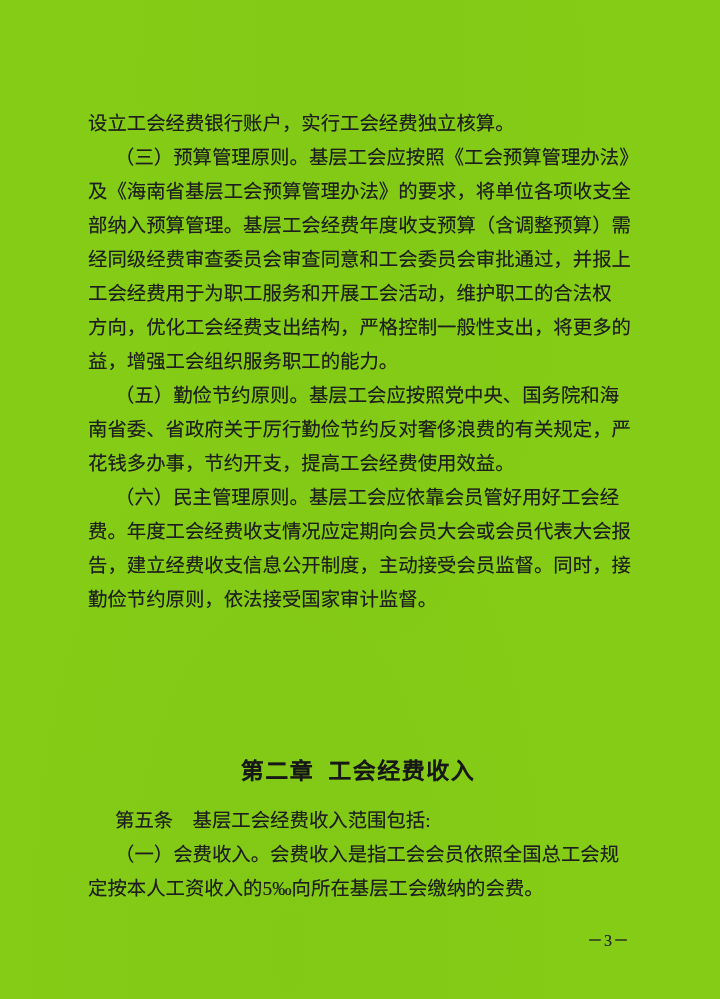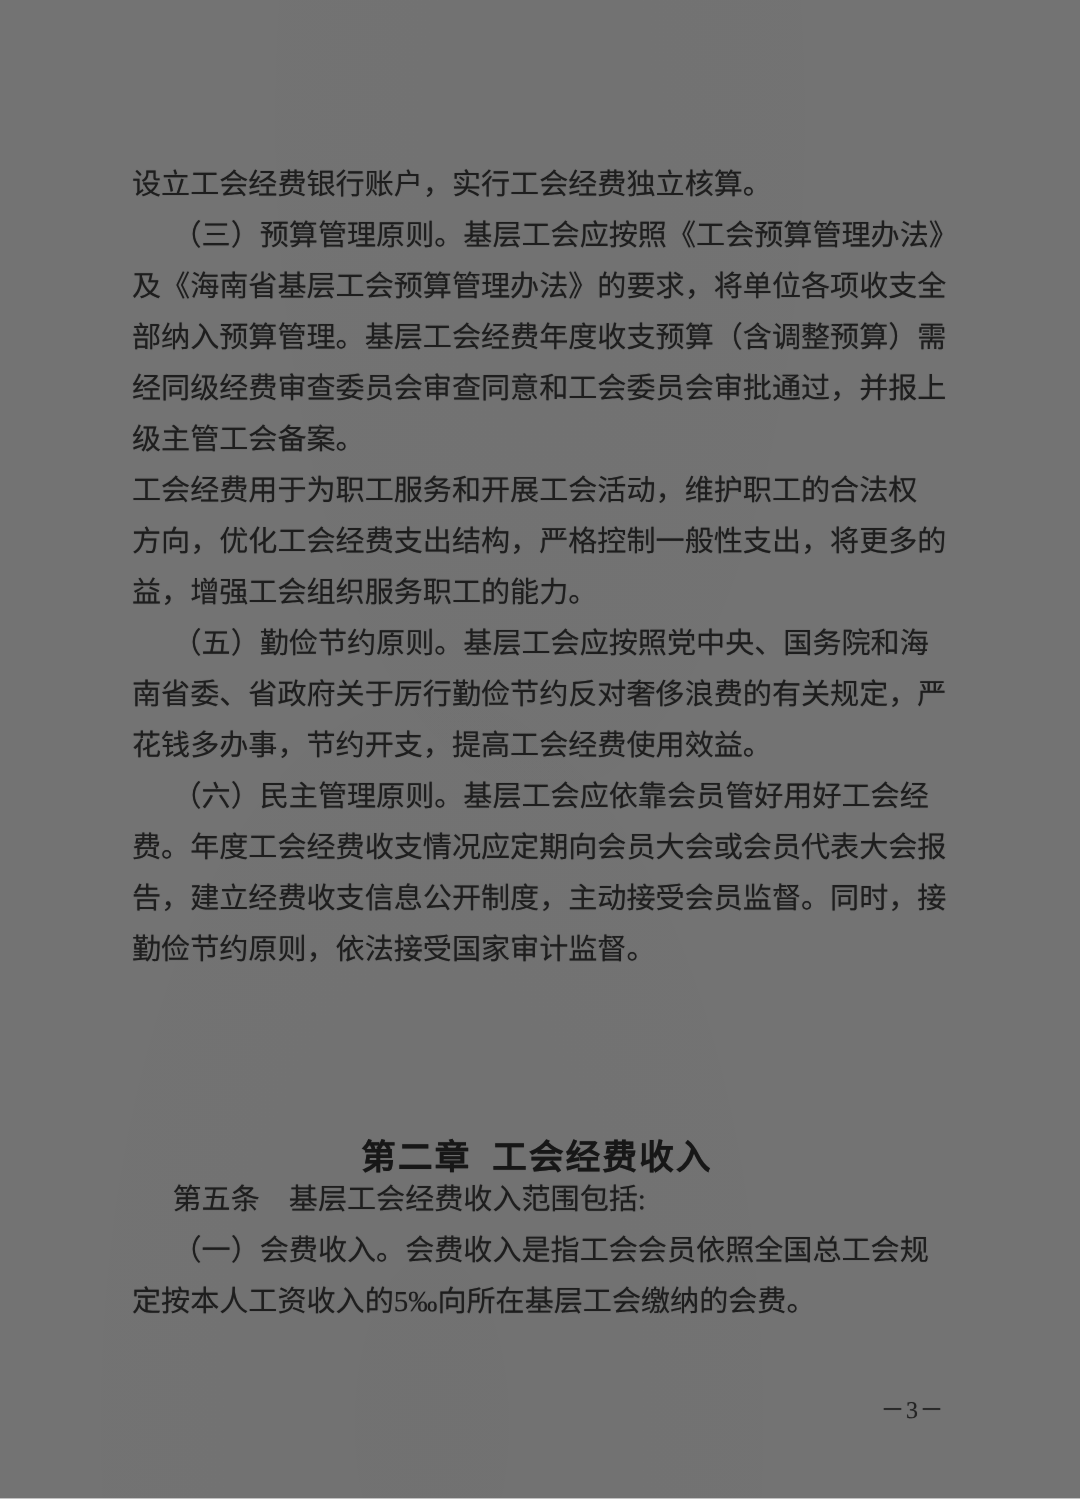--- a/index.html
+++ b/index.html
@@ -4,42 +4,42 @@
 <style>
   html, body {
     margin: 0;
     padding: 0;
     background: #ffffff;
   }
   .page {
     position: relative;
     width: 720px;
     height: 999px;
-    background: #737373;
+    background: #84cc16;
     overflow: hidden;
     font-family: "Liberation Serif", "DejaVu Serif", serif;
     color: #1e1e1e;
   }
   
   .page::before {
     content: "";
     position: absolute;
     inset: 0;
     background:
       radial-gradient(ellipse at 50% 8%, rgba(0,0,0,0.012), transparent 55%),
       radial-gradient(ellipse at 40% 95%, rgba(0,0,0,0.015), transparent 50%);
     pointer-events: none;
   }
   .text-block {
     position: absolute;
     left: 88px;
     width: 552px;
   }
   .upper-block { top: 107px; }
-  .lower-block { top: 784px; }
+  .lower-block { top: 804px; }
   .line {
     font-size: 19.4px;
     line-height: 34px;
     height: 34px;
     white-space: nowrap;
     letter-spacing: 0;
     text-shadow: 0 0 0.6px rgba(30,30,30,0.55);
   }
   .line.indent { padding-left: 27px; }
   .chapter-heading {
@@ -73,21 +73,20 @@
 <body>
 
 <div class="page">
 
   <div class="text-block upper-block" id="upper-block">
       <div class="line">设立工会经费银行账户，实行工会经费独立核算。</div>
       <div class="line indent">（三）预算管理原则。基层工会应按照《工会预算管理办法》</div>
       <div class="line">及《海南省基层工会预算管理办法》的要求，将单位各项收支全</div>
       <div class="line">部纳入预算管理。基层工会经费年度收支预算（含调整预算）需</div>
       <div class="line">经同级经费审查委员会审查同意和工会委员会审批通过，并报上</div>
-      <div class="line">级主管工会备案。</div>
       <div class="line">工会经费用于为职工服务和开展工会活动，维护职工的合法权</div>
       <div class="line">方向，优化工会经费支出结构，严格控制一般性支出，将更多的</div>
       <div class="line">益，增强工会组织服务职工的能力。</div>
       <div class="line indent">（五）勤俭节约原则。基层工会应按照党中央、国务院和海</div>
       <div class="line">南省委、省政府关于厉行勤俭节约反对奢侈浪费的有关规定，严</div>
       <div class="line">花钱多办事，节约开支，提高工会经费使用效益。</div>
       <div class="line indent">（六）民主管理原则。基层工会应依靠会员管好用好工会经</div>
       <div class="line">费。年度工会经费收支情况应定期向会员大会或会员代表大会报</div>
       <div class="line">告，建立经费收支信息公开制度，主动接受会员监督。同时，接</div>
       <div class="line">勤俭节约原则，依法接受国家审计监督。</div>

